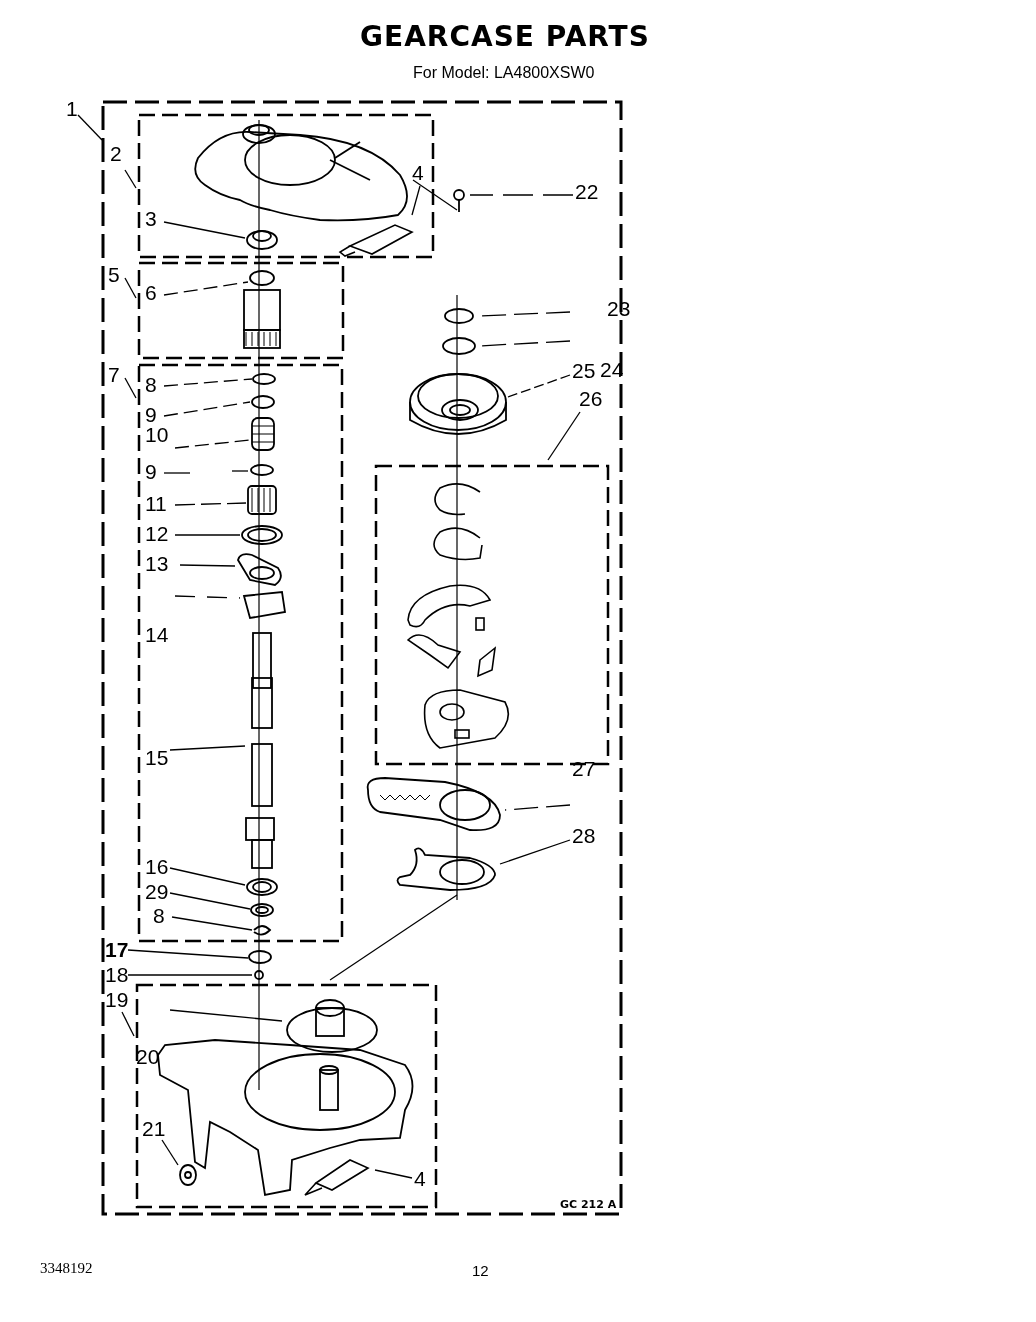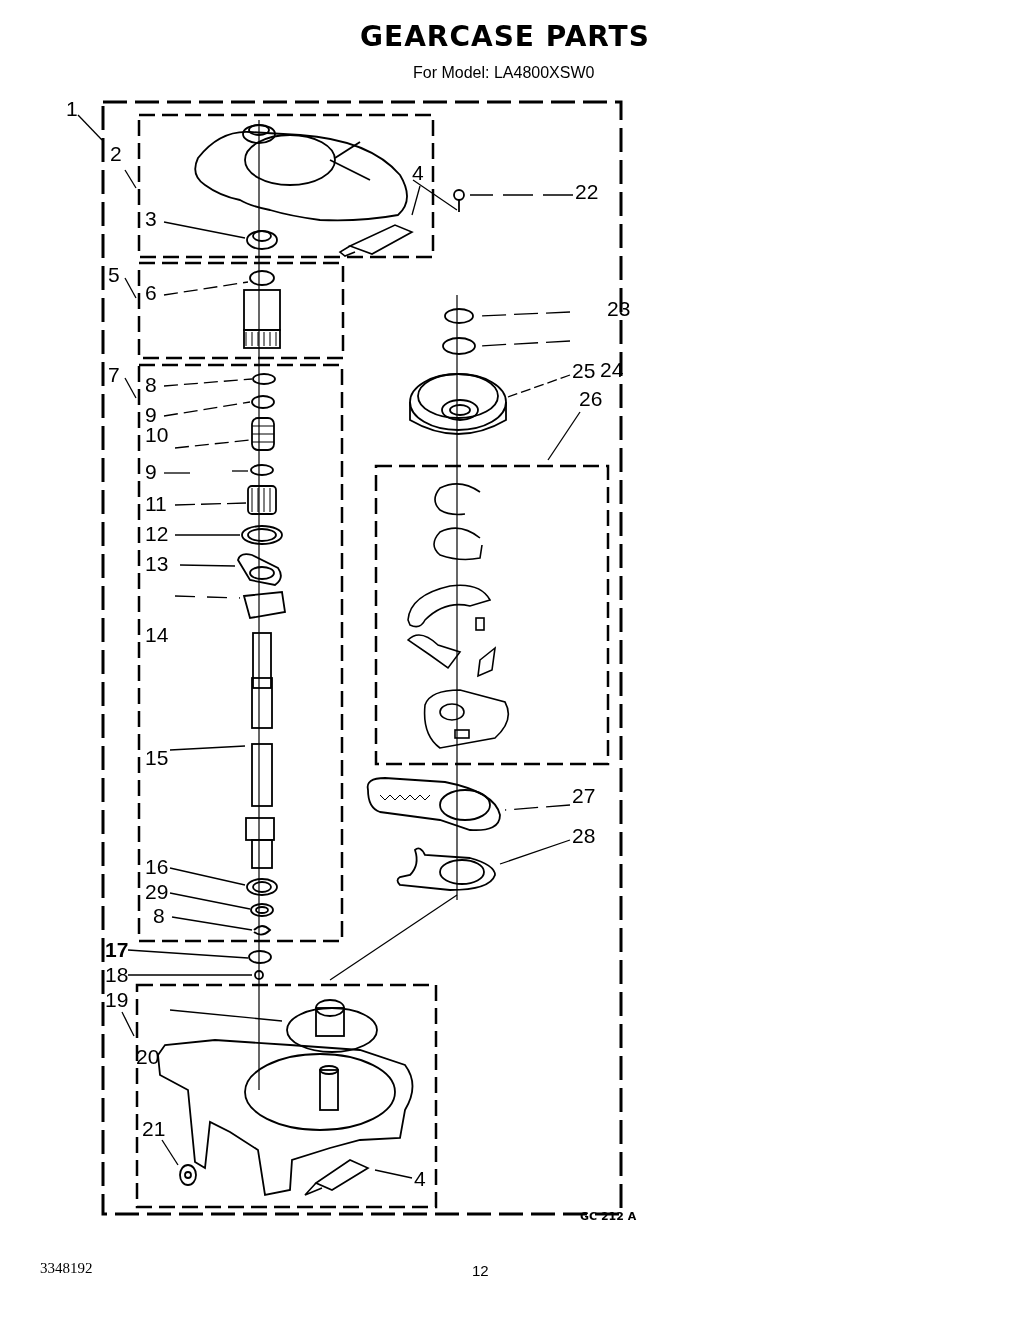--- a/index.html
+++ b/index.html
@@ -1,21 +1,21 @@
 <!DOCTYPE html>
 <html><head>
 <meta charset="utf-8">
 <style>
   html, body { margin:0; padding:0; background:#ffffff; }
   body { width:1036px; height:1322px; position:relative; overflow:hidden; font-family:"DejaVu Sans", sans-serif; color:#000; }
   .title { position:absolute; left:0; width:1010px; top:20px; text-align:center; font-family:"DejaVu Sans", sans-serif; font-weight:bold; font-size:28px; letter-spacing:1px; }
   .subtitle { position:absolute; left:413px; top:64px; font-family:"Liberation Sans", sans-serif; font-size:16px; }
   .footer-left { position:absolute; left:40px; top:1260px; font-family:Liberation Serif, serif; font-size:15px; }
   .footer-page { position:absolute; left:472px; top:1262px; font-family:"Liberation Sans", sans-serif; font-size:15px; }
-  .code { position:absolute; left:580px; top:1198px; font-family:"DejaVu Sans", sans-serif; font-size:11px; font-weight:bold;margin-top:12px; }
+  .code { position:absolute; left:560px; top:1198px; font-family:"DejaVu Sans", sans-serif; font-size:11px; font-weight:bold; }
   svg.diagram { position:absolute; left:0; top:0; }
   .lbl { position:absolute; font-family:"Liberation Sans", sans-serif; font-size:21px; line-height:21px; }
 </style>
 </head>
 <body>
 
 <div class="title">GEARCASE PARTS</div>
 <div class="subtitle">For Model: LA4800XSW0</div>
 
 <svg class="diagram" width="1036" height="1322" viewBox="0 0 1036 1322" fill="none" stroke="#000" stroke-width="2">
@@ -213,18 +213,18 @@
 <div class="lbl" style="left:105px;top:939px;font-weight:bold;">17</div>
 <div class="lbl" style="left:105px;top:964px;">18</div>
 <div class="lbl" style="left:105px;top:989px;">19</div>
 <div class="lbl" style="left:136px;top:999px;margin-top:47px;">20</div>
 <div class="lbl" style="left:142px;top:1118px;">21</div>
 <div class="lbl" style="left:414px;top:1168px;">4</div>
 <div class="lbl" style="left:572px;top:298px;margin-left:35px;">23</div>
 <div class="lbl" style="left:600px;top:327px;margin-top:32px;">24</div>
 <div class="lbl" style="left:572px;top:360px;">25</div>
 <div class="lbl" style="left:572px;top:388px;margin-left:7px;">26</div>
-<div class="lbl" style="left:572px;top:785px;">27</div>
+<div class="lbl" style="left:572px;top:758px;">27</div>
 <div class="lbl" style="left:572px;top:825px;">28</div>
 
 <div class="code">GC 212 A</div>
 <div class="footer-left">3348192</div>
 <div class="footer-page">12</div>
 
 </body></html>

